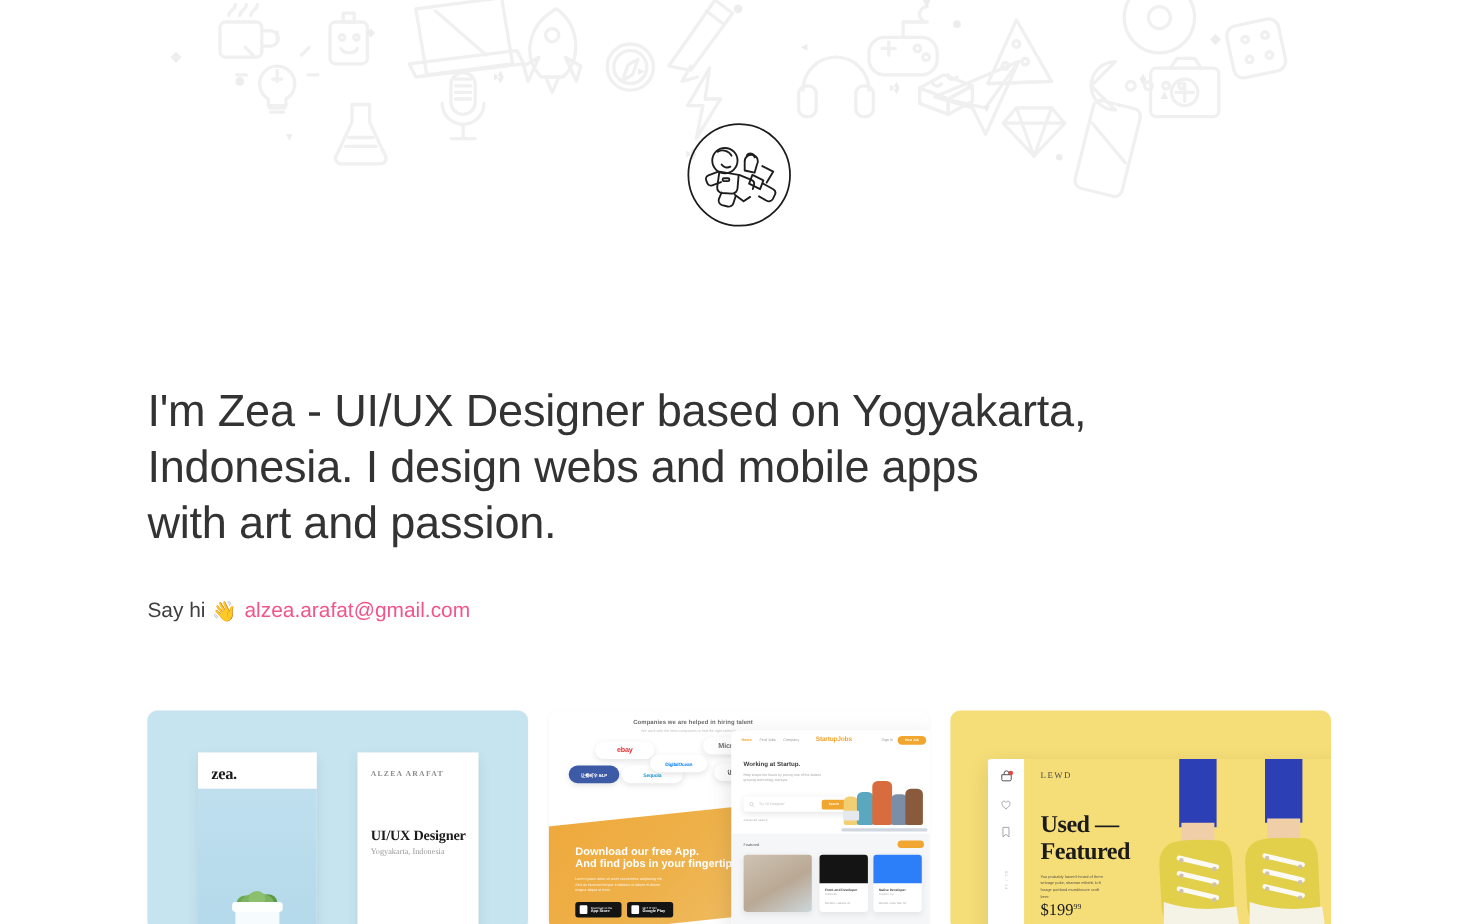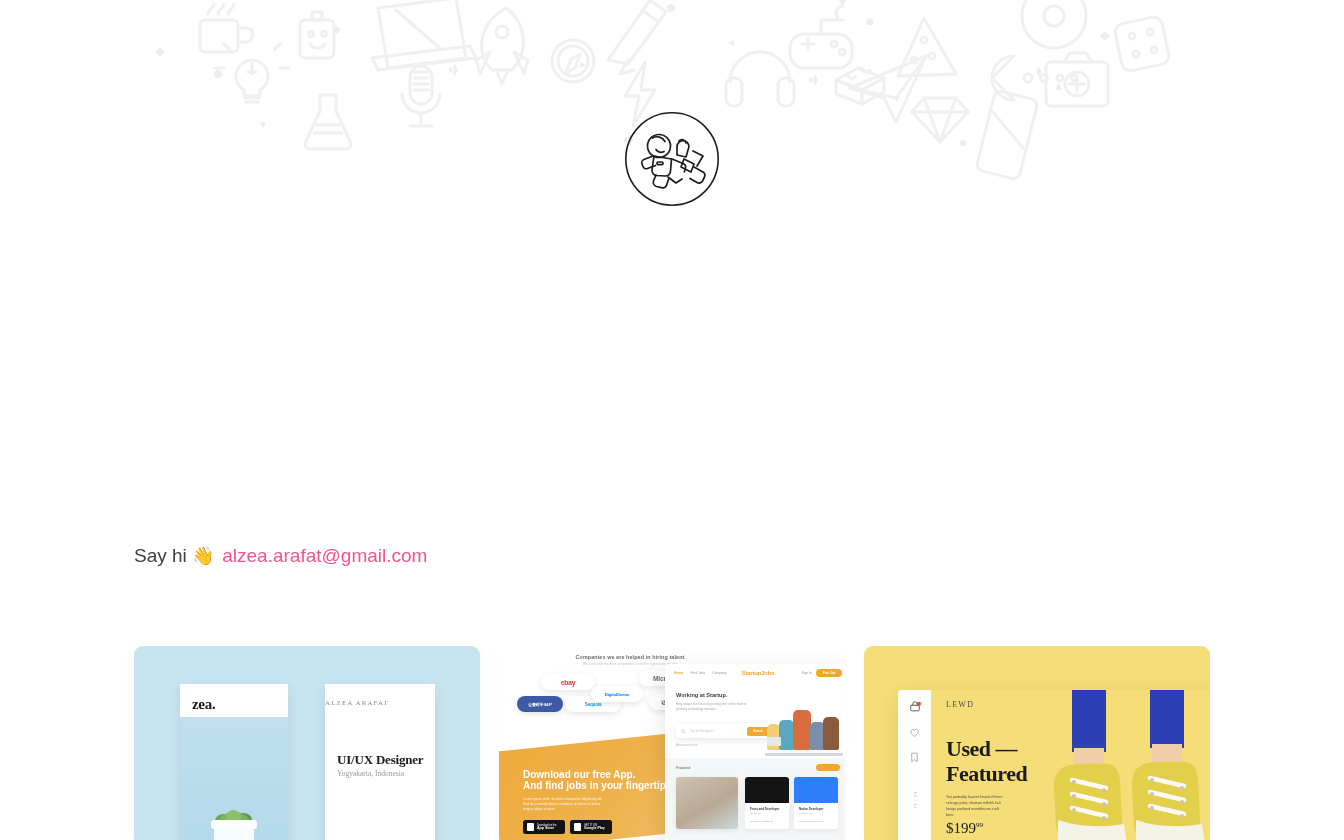--- a/index.html
+++ b/index.html
@@ -91,23 +91,23 @@
   .c1 .plant .leaf {
     position: absolute; background: #6aa84f; border-radius: 50% 50% 40% 40%;
   }
   .c1 .plant .l1 { left: 17px; bottom: 24px; width: 30px; height: 18px; background:#7cb35e; }
   .c1 .plant .l2 { left: 13px; bottom: 26px; width: 17px; height: 14px; background:#6aa84f; }
   .c1 .plant .l3 { left: 33px; bottom: 27px; width: 17px; height: 14px; background:#5e9a45; }
   .c1 .plant .l4 { left: 24px; bottom: 31px; width: 15px; height: 13px; background:#8cc06e; }
 
   .c1 .sheet-right { left: 191px; top: 38px; width: 110px; height: 170px; }
   .c1 .sheet-right .name {
-    position: absolute; left: 0; top: 15px;
+    position: absolute; left: 12px; top: 15px;
     font-family: "Liberation Serif", serif; font-size: 7px;
-    letter-spacing: 1.1px; color: #8d8d8d;
+    letter-spacing: 1.1px; color: #8d8d8d; font-weight: bold;
   }
   .c1 .sheet-right .role {
     position: absolute; left: 12px; top: 68px;
     font-family: "Liberation Serif", serif; font-weight: bold;
     font-size: 13px; color: #1b1b1b; letter-spacing: -0.2px; text-align: center;
   }
   .c1 .sheet-right .loc {
     position: absolute; left: 12px; top: 85px;
     font-family: "Liberation Serif", serif; font-size: 7.5px; color: #9a9a9a;
   }
@@ -441,20 +441,22 @@
         <path d="M53 36 a6 6 0 1 1 11 3 l-2 7 l-9 -2z"></path>
         <path d="M55 30 a4 4 0 0 1 7 2"></path>
         <path d="M60 48 l10 5 l-3 8 l-10 -5z"></path>
         <path d="M69 40 l10 5 l-6 10"></path>
         <path d="M70 56 l9 5 a4 4 0 0 1 1.5 5 l-2 4 a4 4 0 0 1 -5.5 1.5 l-7 -4"></path>
         <path d="M44 66 l8 6 l6 -4"></path>
       </g>
     </svg>
   </div>
 
+  <h1 class="headline">I'm Zea - UI/UX Designer based on Yogyakarta, Indonesia. I design webs and mobile apps
+with art and passion.</h1>
 
   <div class="sayhi">
     <span class="txt">Say hi</span>
     <span class="wave">👋</span>
     <a class="mail" href="#">alzea.arafat@gmail.com</a>
   </div>
 
   <div class="cards">
 
     <div class="card c1">

